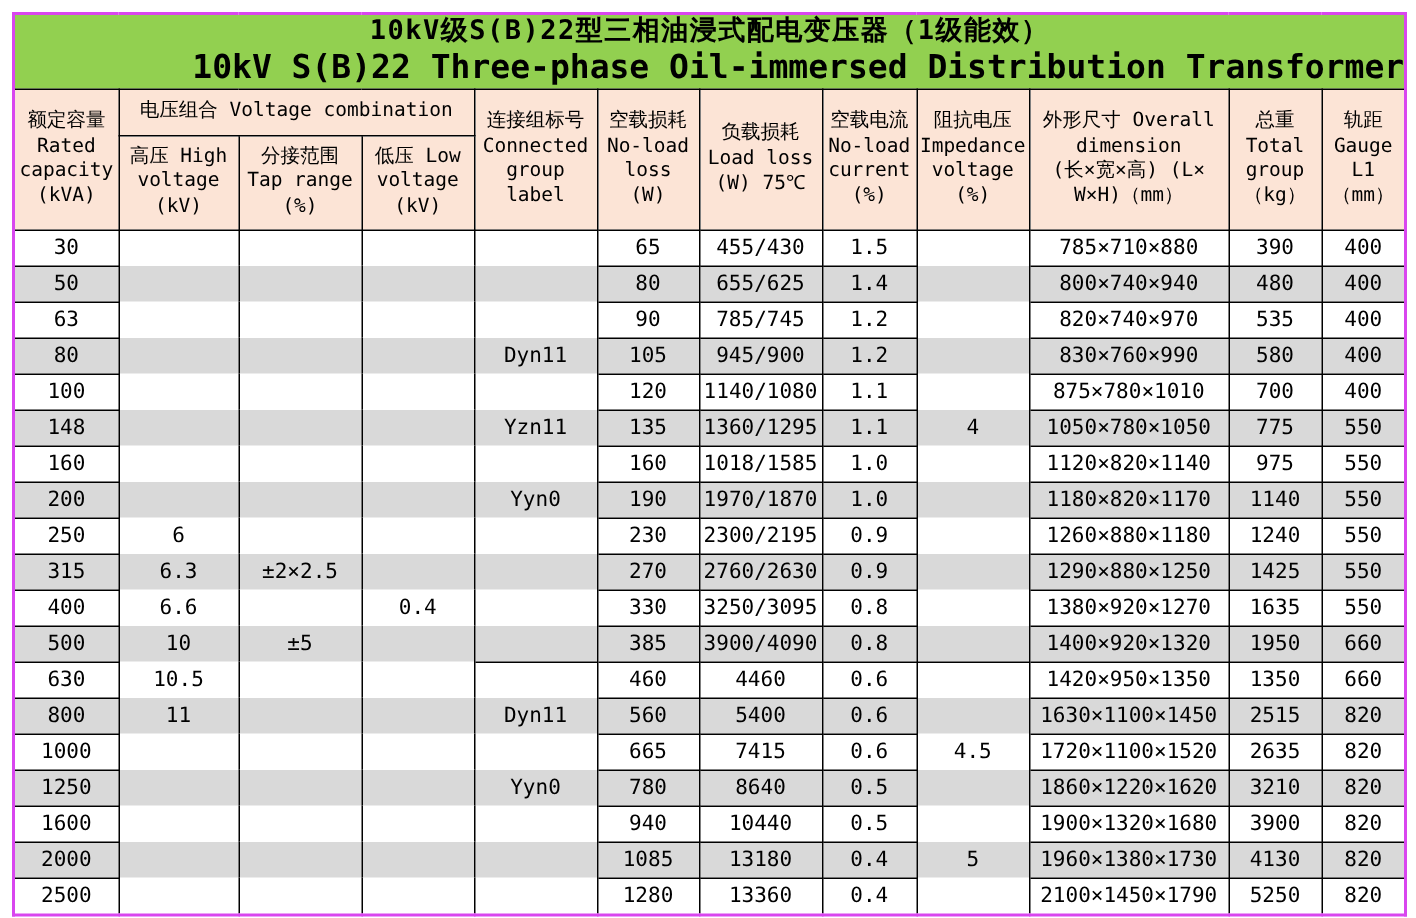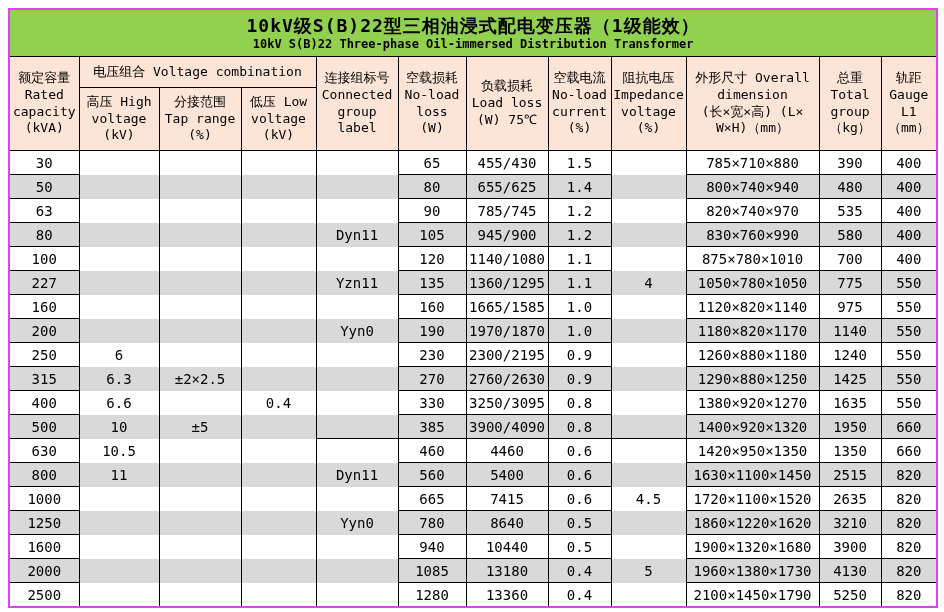--- a/index.html
+++ b/index.html
@@ -11,21 +11,21 @@
   .sheet{position:absolute;left:8px;top:8px;}
   table{border-collapse:collapse;table-layout:fixed;width:928px;border:2px solid #d946ef;}
   td,th{border:1px solid #000;padding:0;text-align:center;vertical-align:middle;overflow:hidden;}
   
   col.w0{width:70px}col.w1{width:80px}col.w2{width:82px}col.w3{width:75px}
   col.w4{width:82px}col.w5{width:68px}col.w6{width:82px}col.w7{width:63px}
   col.w8{width:75px}col.w9{width:133px}col.w10{width:62px}col.w11{width:56px}
   
   .title-cell{background:#92D050;height:46px;}
   .title-line1{font-size:18px;font-weight:bold;letter-spacing:1px;line-height:1.25;}
-  .title-line2{font-size:12px;font-weight:bold;letter-spacing:0px;line-height:1.2;}
+  .title-line2{font-size:22px;font-weight:bold;letter-spacing:0px;line-height:1.2;text-align:right;}
   
   thead th{background:#FCE4D6;font-weight:normal;font-size:13px;line-height:1.3;white-space:pre-line;}
   tr.hr1 th{height:30px;}
   tr.hr2 th{height:62px;margin-top:40px;}
   th.tall{height:92px;}
   
   tbody td{height:23px;font-size:14px;background:#ffffff;}
   tbody tr:nth-child(even) td{background:#D9D9D9;}
   
   tbody td.nb{border-top:none;border-bottom:none;}
@@ -172,41 +172,41 @@
           <td class="nb"></td>
           <td>120</td>
           <td>1140/1080</td>
           <td>1.1</td>
           <td class="nb"></td>
           <td>875×780×1010</td>
           <td>700</td>
           <td>400</td>
         </tr>
         <tr>
-          <td>227</td>
+          <td>148</td>
           <td class="nb"></td>
           <td class="nb"></td>
           <td class="nb"></td>
           <td class="nb">Yzn11</td>
           <td>135</td>
           <td>1360/1295</td>
           <td>1.1</td>
           <td class="nb">4</td>
           <td>1050×780×1050</td>
           <td>775</td>
           <td>550</td>
         </tr>
         <tr>
           <td>160</td>
           <td class="nb"></td>
           <td class="nb"></td>
           <td class="nb"></td>
           <td class="nb"></td>
           <td>160</td>
-          <td>1665/1585</td>
+          <td>1018/1585</td>
           <td>1.0</td>
           <td class="nb"></td>
           <td>1120×820×1140</td>
           <td>975</td>
           <td>550</td>
         </tr>
         <tr>
           <td>200</td>
           <td class="nb"></td>
           <td class="nb"></td>

